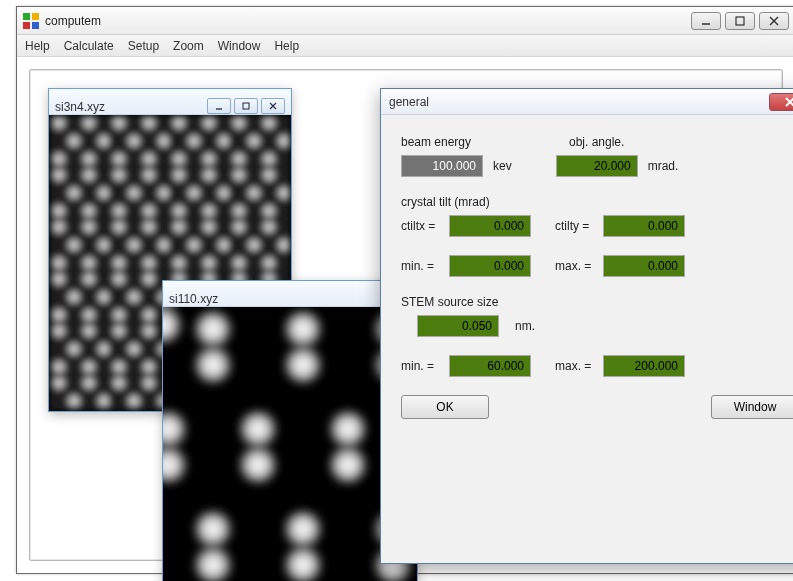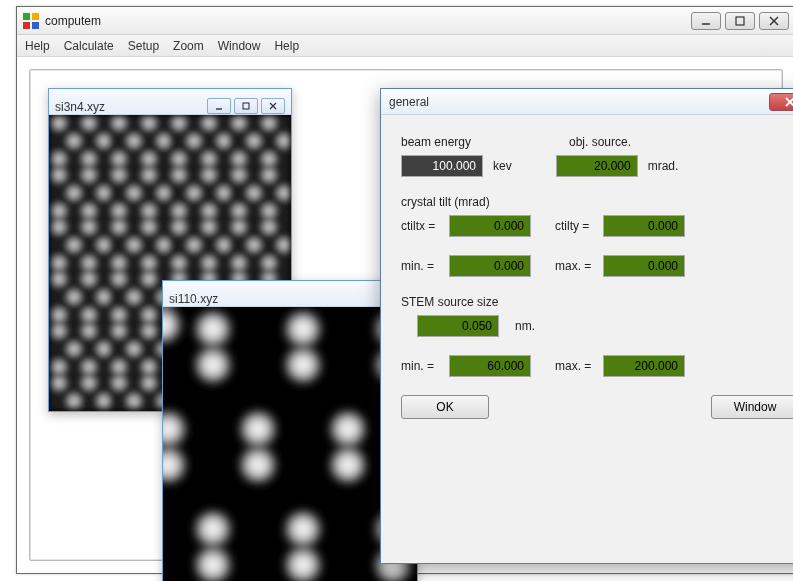--- a/index.html
+++ b/index.html
@@ -39,21 +39,21 @@
 
 .dialog { position:absolute; top:18px; left:350px; width:440px; height:476px; border:1px solid #5a7ea8; background:#f1f1f1; box-shadow: 0 5px 18px rgba(0,0,0,0.35); }
 .dlg-titlebar { height:26px; background:linear-gradient(#fbfcfe,#e8eef7); border-bottom:1px solid #c7d0dc; display:flex; align-items:center; padding:0 8px; }
 .dlg-title { flex:1; color:#333; }
 .dlg-close { width:42px; height:18px; border-radius:3px; background:linear-gradient(#e07878,#c84040); border:1px solid #94495a; display:flex; align-items:center; justify-content:center; color:#fff; font-family:Arial; cursor:default; }
 .dlg-body { padding: 14px 20px; color:#222; }
 .group { margin-bottom: 18px; }
 .row { display:flex; align-items:center; margin-top:6px; }
 .label { display:inline-block; }
 .field { height:22px; border:1px solid #a9a9a9; background:#4d7c0f; padding:2px 6px; width:82px; text-align:right; font-family:inherit; }
-.field.selected { background:#404040; color:#fff; }
+.field.selected { background:#737373; color:#fff; }
 .btnrow { display:flex; justify-content:space-between; gap:16px; margin-top:8px; }
 .dlgbtn { width:88px; height:24px; border:1px solid #8b8b8b; border-radius:3px; background:linear-gradient(#f6f6f6,#dedede); cursor:default; }
 
 .muted { color:#222; }
 </style>
 </head>
 <body>
 
 <div class="main-window">
   <div class="titlebar">
@@ -189,21 +189,21 @@
                 <line x1="10" y1="1" x2="2" y2="9" stroke="#fff" stroke-width="1.8"></line>
               </svg>
             </div>
         </div>
         <div class="dlg-body">
 
           <div class="group">
             <div class="row">
               <span class="label" style="width:118px">beam energy</span>
               <span style="width:50px"></span>
-              <span class="label">obj. source.</span>
+              <span class="label">obj. angle.</span>
             </div>
             <div class="row">
               <input class="field selected" value="100.000" style="">
               <span style="width:10px"></span>
               <span class="muted">kev</span>
               <span style="width:44px"></span>
               <input class="field" value="20.000" style="">
               <span style="width:10px"></span>
               <span class="muted">mrad.</span>
             </div>

